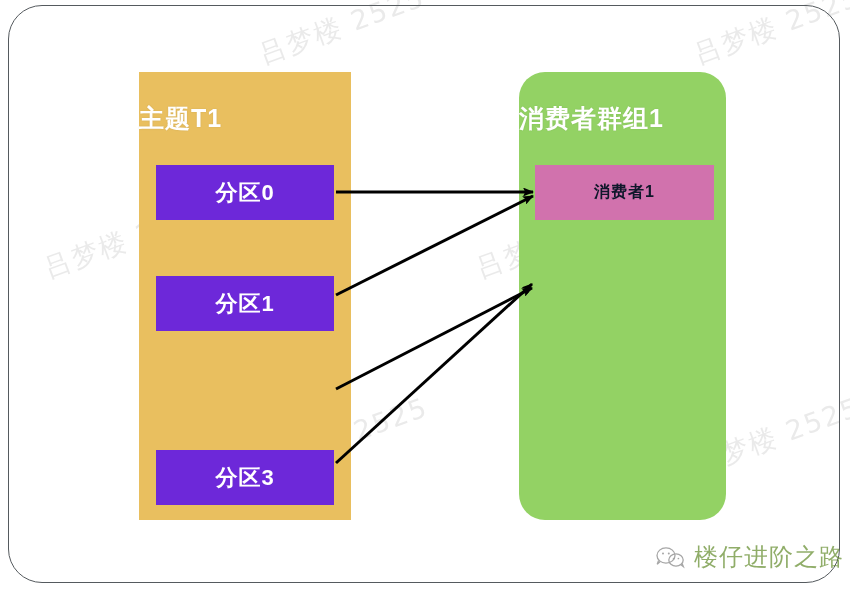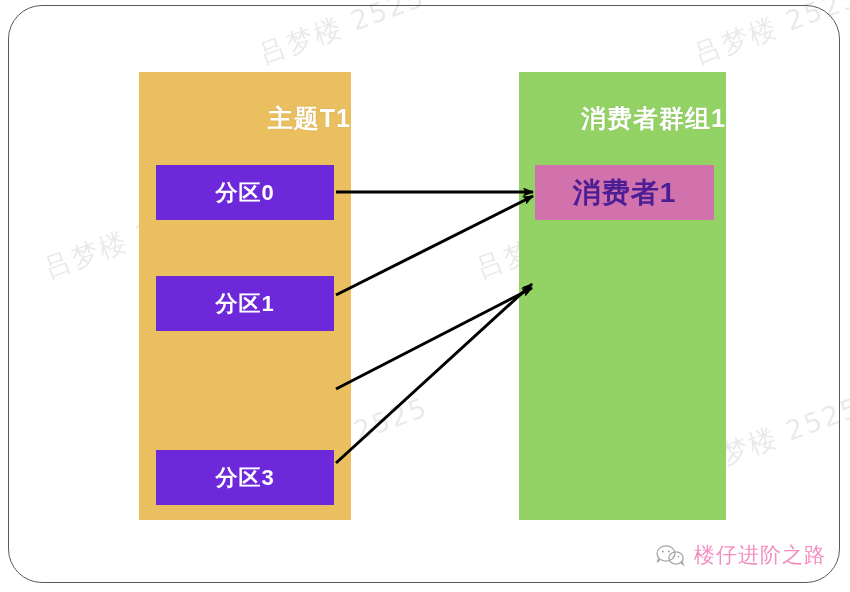--- a/index.html
+++ b/index.html
@@ -57,27 +57,28 @@
     height: 448px;
     background: #e9bf5f;
   }
   .group-box {
     position: absolute;
     left: 519px;
     top: 72px;
     width: 207px;
     height: 448px;
     background: #93d264;
+    border-radius: 26px;
   }
   .box-title {
     position: absolute;
     left: 0;
     right: 0;
     top: 30px;
-    text-align: right;
+    text-align: left;
     color: #ffffff;
     font-size: 25px;
     font-weight: bold;
     letter-spacing: 1px;
     text-shadow: 0 0 2px rgba(0,0,0,.10);
   }
   .partition {
     position: absolute;
     left: 17px;
     width: 178px;
@@ -93,44 +94,44 @@
   }
   .consumer {
     position: absolute;
     left: 16px;
     width: 179px;
     height: 55px;
     background: #d172ad;
     display: flex;
     align-items: center;
     justify-content: center;
-    color: #4c1d95;
-    font-size: 28px;
+    color: #0f172a;
+    font-size: 16px;
     font-weight: bold;
     letter-spacing: 1px;
   }
   .arrows {
     position: absolute;
     left: 0; top: 0;
     width: 850px; height: 592px;
     pointer-events: none;
   }
   
   .brand {
     position: absolute;
     left: 655px;
     top: 541px;
     display: flex;
     align-items: center;
     gap: 9px;
     opacity: .62;
   }
   .brand-label {
-    font-size: 21px;
-    color: #ec4899;
+    font-size: 24px;
+    color: #4d7c0f;
     letter-spacing: 1px;
     font-family: Liberation Sans, sans-serif;
   }
   .wechat-icon { display:block; }
 </style>
 </head>
 <body>
 
 <div id="canvas">
 

